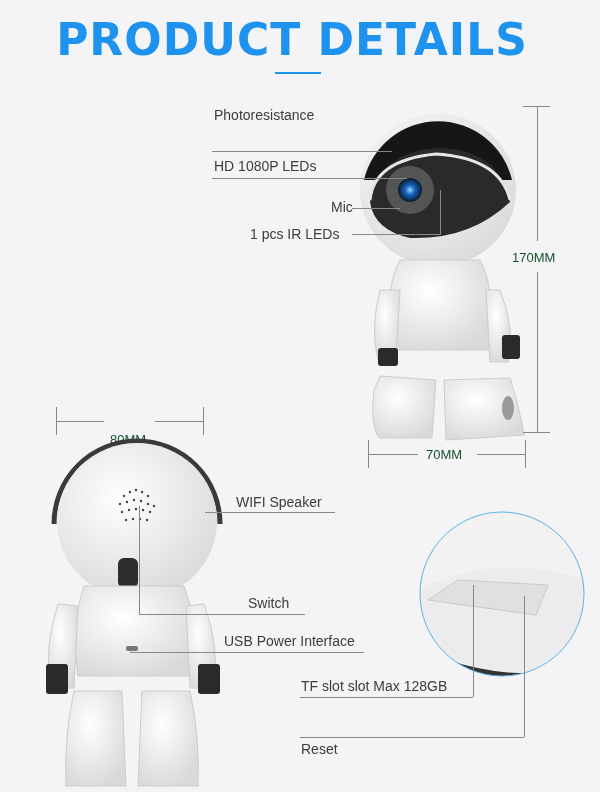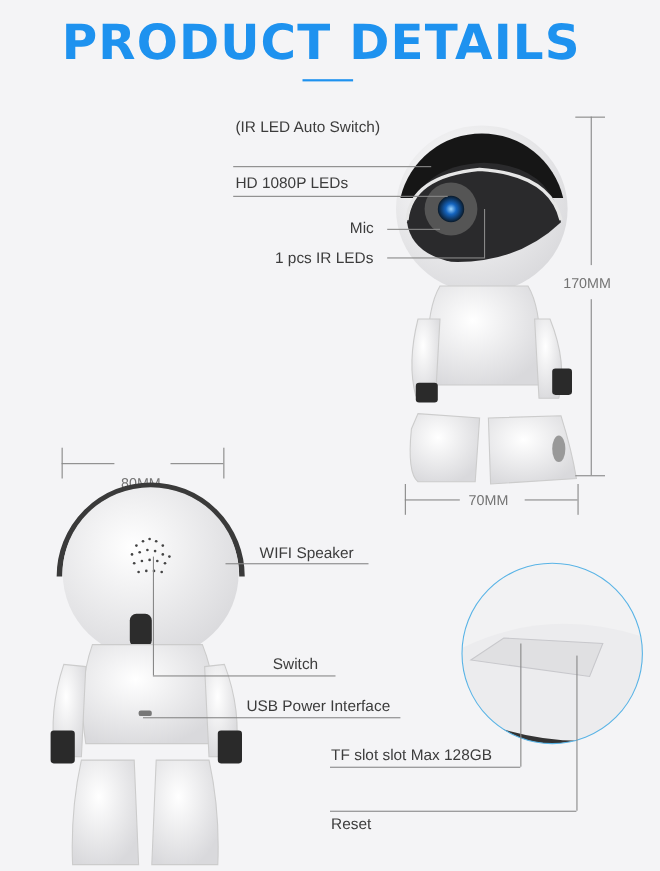--- a/index.html
+++ b/index.html
@@ -4,21 +4,21 @@
 <style>
   html, body { margin:0; padding:0; }
   body { width:600px; height:792px; background:#f4f4f6; position:relative; overflow:hidden;
          font-family:"Liberation Sans", "DejaVu Sans", sans-serif; color:#3a3a3a; }
   .title { position:absolute; left:0; top:14px; width:584px; text-align:center;
            font-family:"DejaVu Sans", sans-serif; font-weight:bold; font-size:44px; letter-spacing:1px; color:#1e92ef; }
   .title-underline { position:absolute; left:275px; top:72px; width:46px; height:2px; background:#1e92ef; }
   .lbl { position:absolute; font-size:14px; color:#3c3c3c; white-space:nowrap; line-height:16px; }
   .hline { position:absolute; height:1px; background:#888; }
   .vline { position:absolute; width:1px; background:#888; }
-  .dimtxt { position:absolute; font-size:13px; color:#737373; white-space:nowrap; }
+  .dimtxt { position:absolute; font-size:13px; color:#14532d; white-space:nowrap; }
   svg { position:absolute; }
 </style>
 </head>
 <body>
 
 <div class="title">PRODUCT DETAILS</div>
 <div class="title-underline"></div>
 
 <svg style="left:360px;top:110px" width="180" height="340" viewBox="0 0 180 340">
   <defs>
@@ -43,26 +43,26 @@
   <path d="M20,180 Q10,220 18,250 L36,250 L40,180Z" fill="url(#wg)" stroke="#ccc"></path>
   <path d="M140,180 Q156,220 148,252 L130,252 L126,180Z" fill="url(#wg)" stroke="#ccc"></path>
   <rect x="18" y="238" width="20" height="18" rx="3" fill="#2a2a2a"></rect>
   <rect x="142" y="225" width="18" height="24" rx="3" fill="#2a2a2a"></rect>
   <path d="M14,280 Q10,320 20,328 L72,328 L76,270 L20,266Z" fill="url(#wg)" stroke="#ccc"></path>
   <path d="M84,270 L150,268 Q160,300 164,325 L86,330Z" fill="url(#wg)" stroke="#ccc"></path>
   <ellipse cx="148" cy="298" rx="6" ry="12" fill="#999"></ellipse>
 </svg>
 
 <div class="lbl" style="left:214px;top:107px">
-  <div>(IR LED Auto Switch)</div>
+  <div>Photoresistance</div>
 </div>
 <div class="hline" style="left:212px;top:151px;width:180px"></div>
 <div class="lbl" style="left:214px;top:158px">HD 1080P LEDs</div>
 <div class="hline" style="left:212px;top:178px;width:195px"></div>
-<div class="lbl" style="left:318px;top:199px">Mic</div>
+<div class="lbl" style="left:331px;top:199px">Mic</div>
 <div class="hline" style="left:352px;top:208px;width:48px"></div>
 <div class="lbl" style="left:250px;top:226px">1 pcs IR LEDs</div>
 <div class="hline" style="left:352px;top:234px;width:88px"></div>
 <div class="vline" style="left:440px;top:190px;height:45px"></div>
 
 <div class="hline" style="left:523px;top:106px;width:27px"></div>
 <div class="vline" style="left:537px;top:106px;height:135px"></div>
 <div class="dimtxt" style="left:512px;top:250px">170MM</div>
 <div class="vline" style="left:537px;top:272px;height:160px"></div>
 <div class="hline" style="left:523px;top:432px;width:27px"></div>

